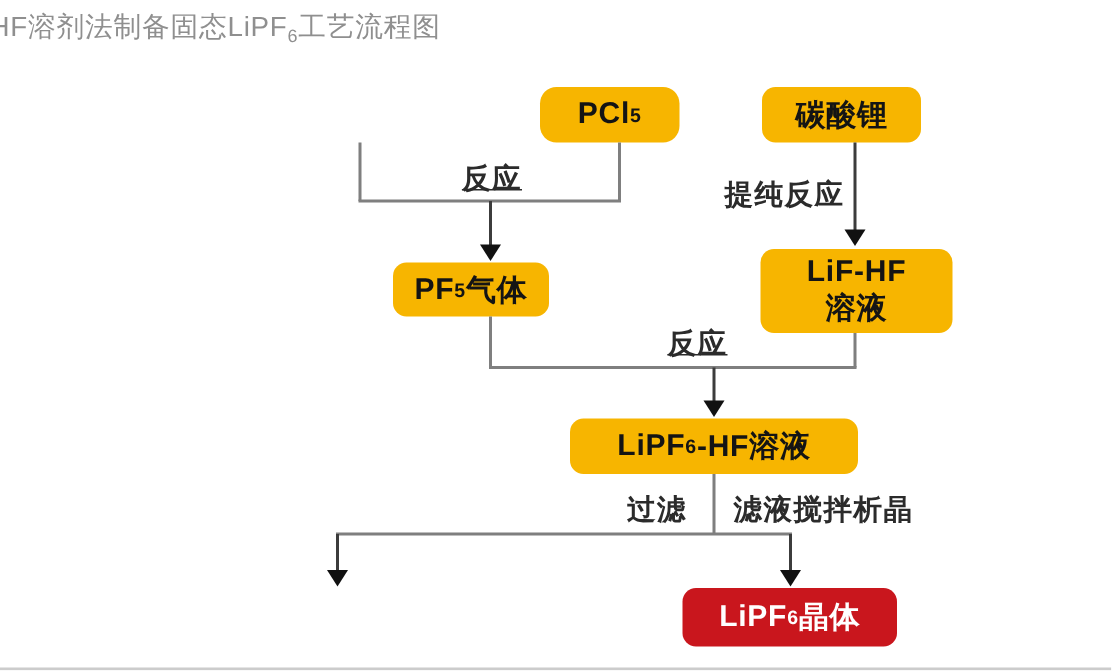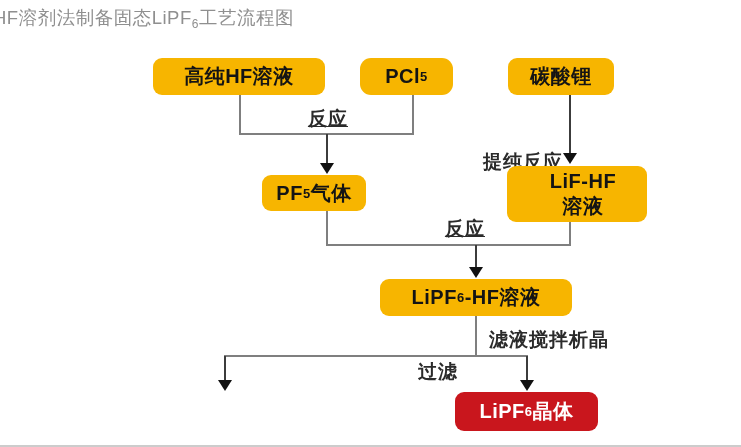--- a/index.html
+++ b/index.html
@@ -25,31 +25,30 @@
   .ahead{
     position:absolute;width:0;height:0;
     border-left:7px solid transparent;border-right:7px solid transparent;
     border-top:11px solid #111111;
   }
   .elabel{
     position:absolute;font-size:19px;font-weight:bold;color:#2b2b2b;
     white-space:nowrap;letter-spacing:1px;
   }
   .center{transform:translateX(-50%);text-decoration:underline;}
-  .rightalign{transform:translateX(-100%);margin-top:32px;}
+  .rightalign{transform:translateX(-100%);}
   .bottom-edge{position:absolute;left:0;top:445px;width:741px;height:2px;background:#cccccc;}
 </style>
 </head>
 <body>
 
 <div id="canvas">
 
   <div class="title"><span>HF溶剂法制备固态LiPF</span><span class="sub">6</span><span>工艺流程图</span></div>
 
-  <div class="node" style="left:153px;top:58px;width:172px;height:37px;">高纯HF溶液</div>
 
   <div class="node" style="left:360px;top:58px;width:93px;height:37px;border-radius:11px;">
       <span>PCl</span>
       <span class="sub">5</span>
       <span></span>
     </div>
 
   <div class="node" style="left:508px;top:58px;width:106px;height:37px;">碳酸锂</div>
 
   <div class="line" style="left:239px;top:95px;width:2px;height:39px;"></div>
@@ -62,21 +61,21 @@
   <div class="shaft" style="left:569px;top:95px;width:2px;height:60px;"></div>
   <div class="ahead" style="left:563px;top:153px;"></div>
   <div class="elabel rightalign" style="left:563px;top:117px;">提纯反应</div>
 
   <div class="node" style="left:262px;top:175px;width:104px;height:36px;">
       <span>PF</span>
       <span class="sub">5</span>
       <span>气体</span>
     </div>
 
-  <div class="node twoline" style="left:507px;top:166px;width:128px;height:56px;padding-left:12px;">
+  <div class="node twoline" style="left:507px;top:166px;width:128px;height:56px;">
       <span>LiF-HF</span>
       <span>溶液</span>
     </div>
 
   <div class="line" style="left:326px;top:211px;width:2px;height:34px;"></div>
   <div class="line" style="left:569px;top:222px;width:2px;height:23px;"></div>
   <div class="line" style="left:326px;top:244px;width:245px;height:2px;"></div>
   <div class="elabel center" style="left:465px;top:216px;">反应</div>
   <div class="shaft" style="left:475px;top:245px;width:2px;height:24px;"></div>
   <div class="ahead" style="left:469px;top:267px;"></div>

